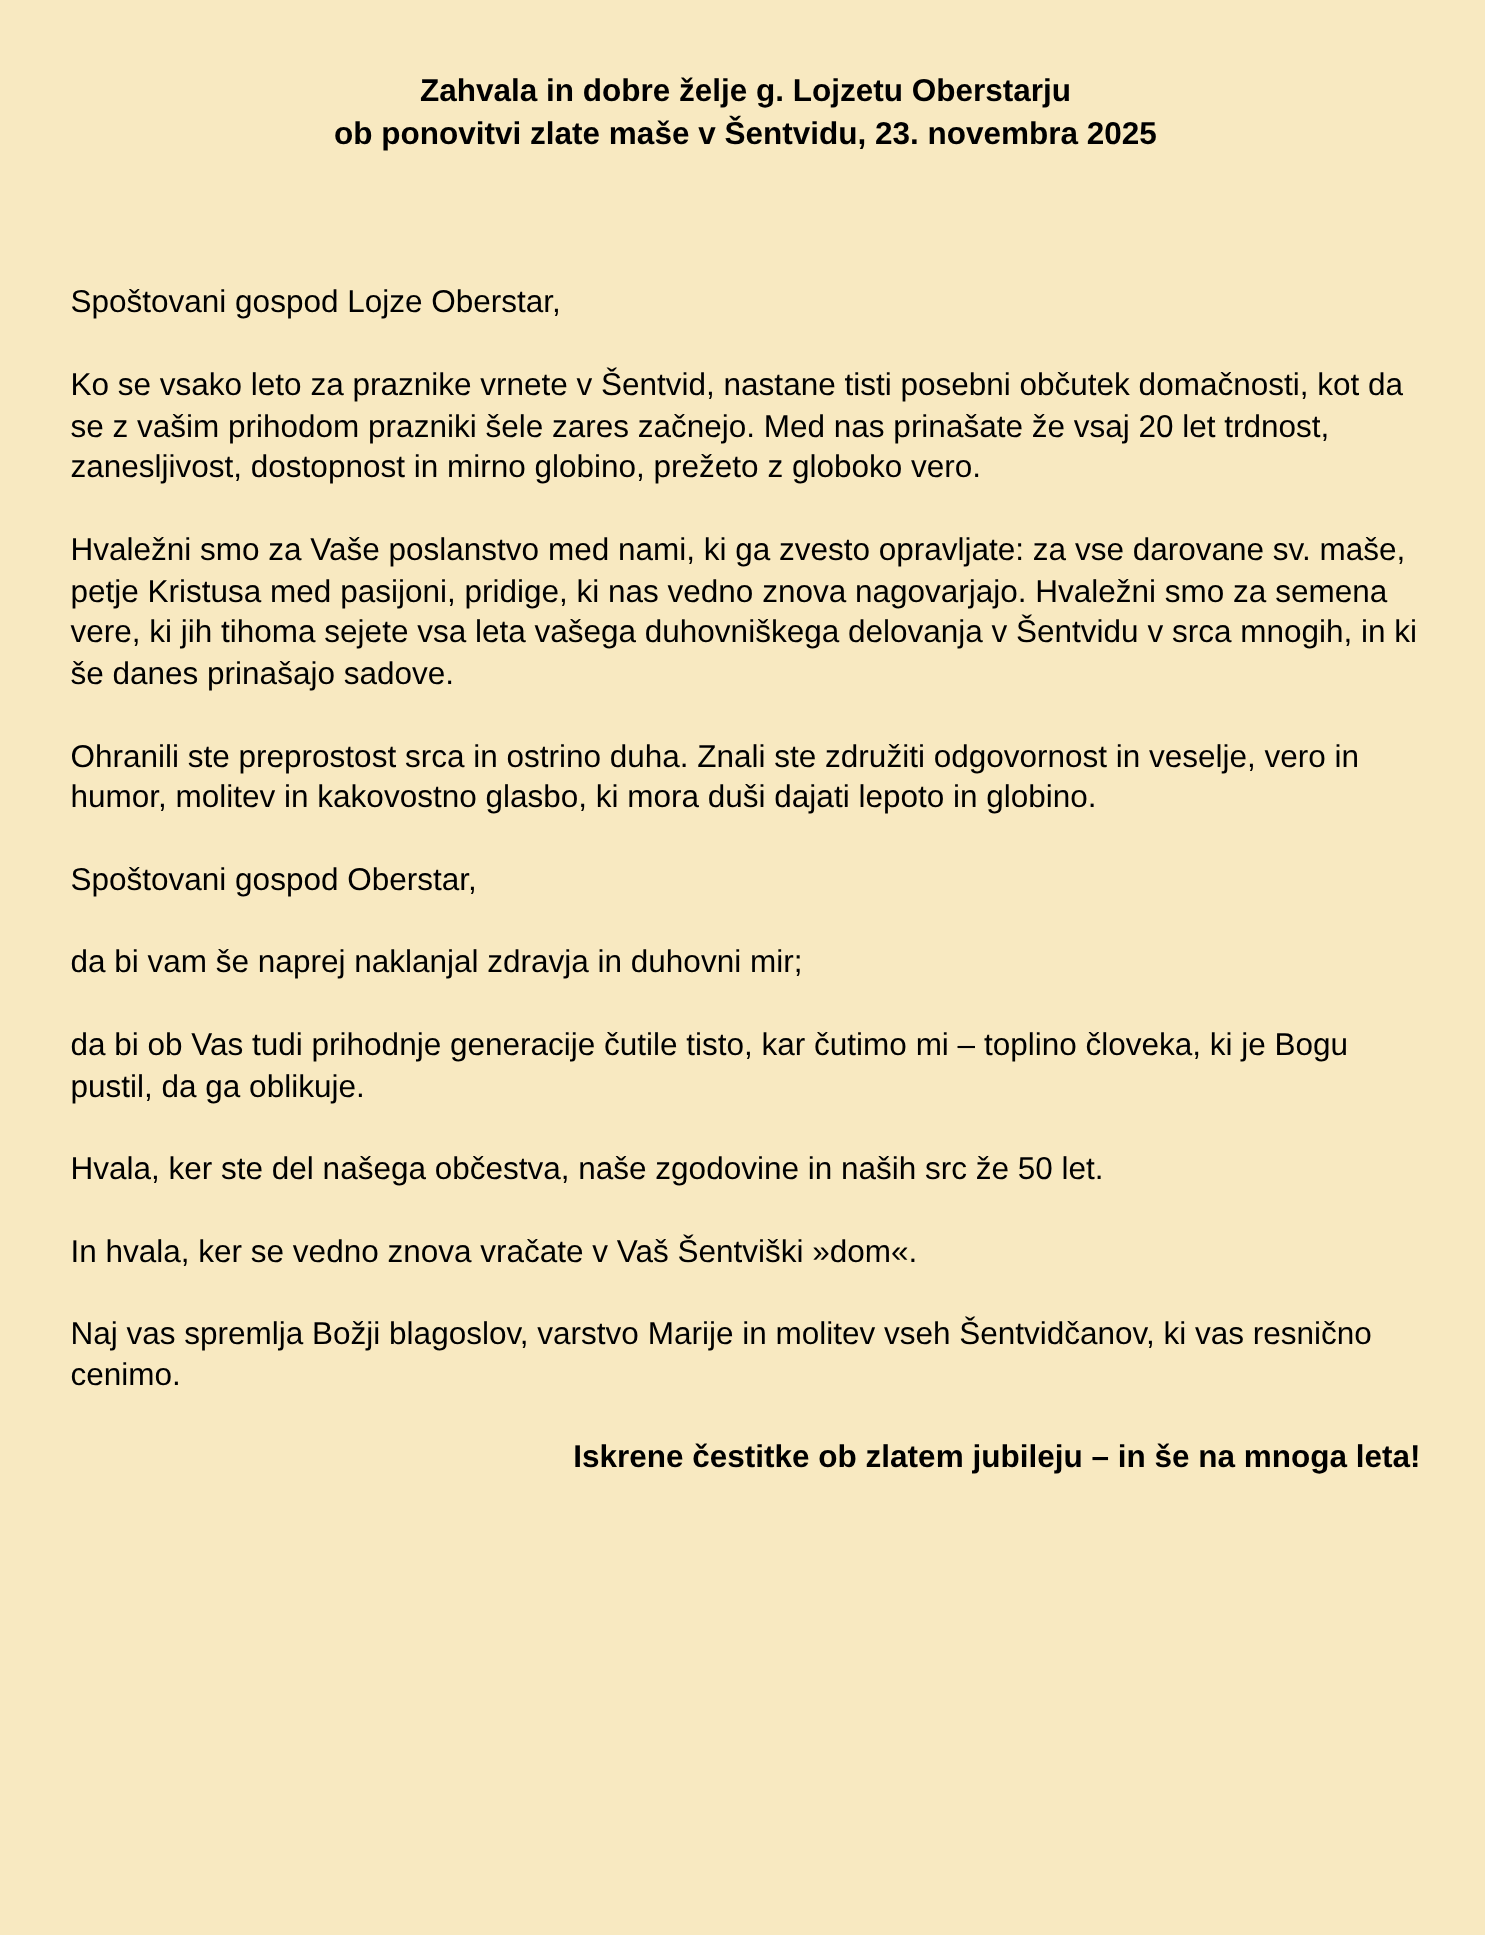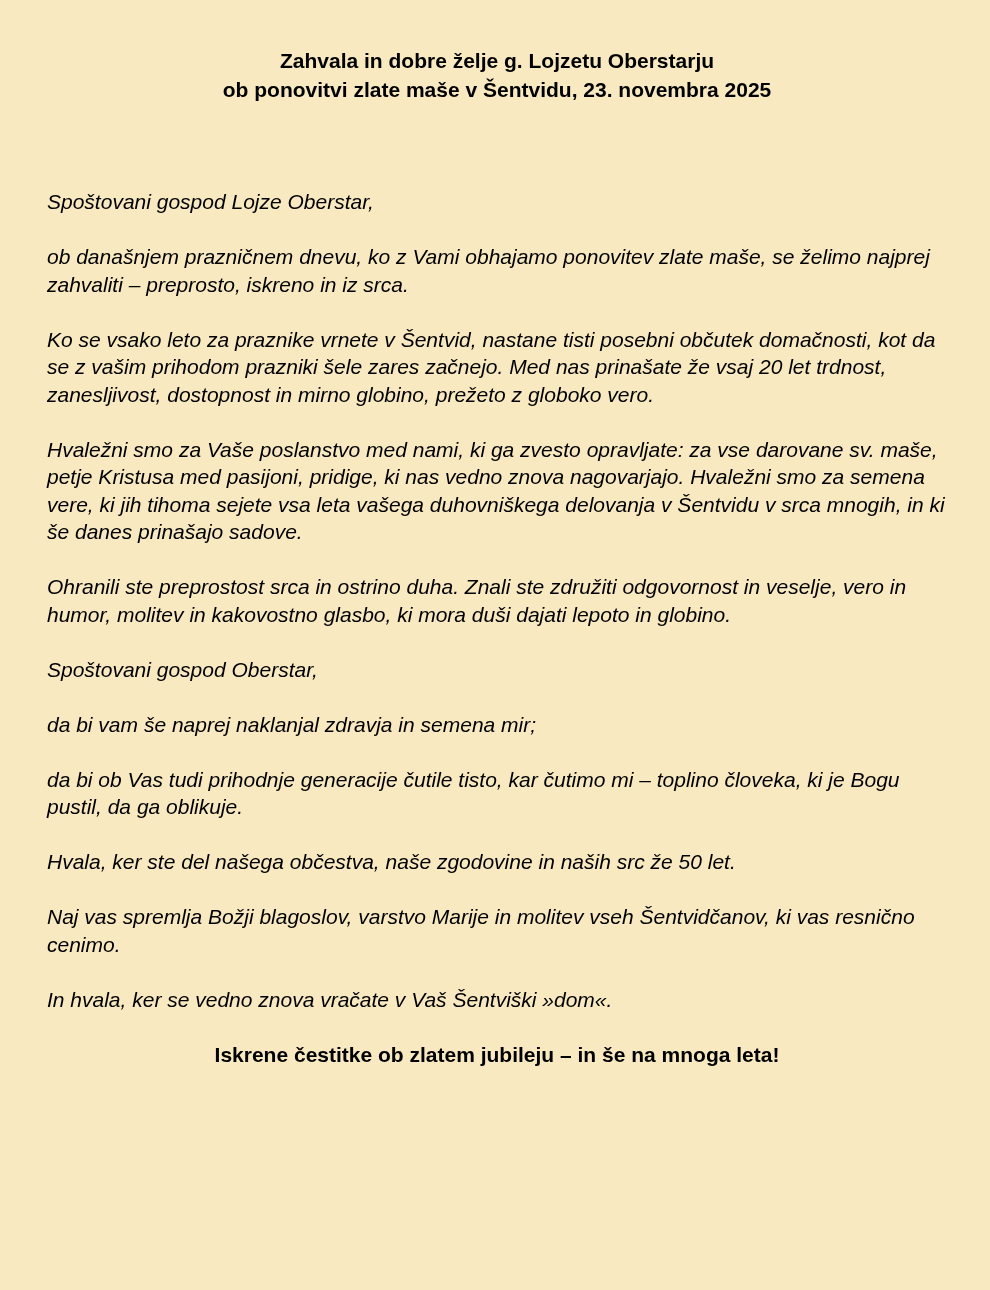--- a/index.html
+++ b/index.html
@@ -27,49 +27,47 @@
     font-size: 21px;
     line-height: 29px;
   }
   .letter-body {
     margin-top: 84px;
     font-size: 21px;
     line-height: 27.5px;
   }
   .letter-body p {
     margin: 0 0 27.5px 0;
-    font-style: italic;
   }
   .closing-line {
-    text-align: center;
+    text-align: right;
     font-weight: 700;
     font-size: 21px;
     line-height: 27.5px;
     margin-top: 5px;
   }
 </style>
 </head>
 <body>
 
 <div class="page">
 
   <div class="title-block">
     <div>Zahvala in dobre želje g. Lojzetu Oberstarju</div>
     <div>ob ponovitvi zlate maše v Šentvidu, 23. novembra 2025</div>
   </div>
 
   <div class="letter-body">
     <p>Spoštovani gospod Lojze Oberstar,</p>
-    <p>ob današnjem prazničnem dnevu, ko z Vami obhajamo ponovitev zlate maše, se želimo najprej zahvaliti – preprosto, iskreno in iz srca.</p>
     <p>Ko se vsako leto za praznike vrnete v Šentvid, nastane tisti posebni občutek domačnosti, kot da se z vašim prihodom prazniki šele zares začnejo. Med nas prinašate že vsaj 20 let trdnost, zanesljivost, dostopnost in mirno globino, prežeto z globoko vero.</p>
     <p>Hvaležni smo za Vaše poslanstvo med nami, ki ga zvesto opravljate: za vse darovane sv. maše, petje Kristusa med pasijoni, pridige, ki nas vedno znova nagovarjajo. Hvaležni smo za semena vere, ki jih tihoma sejete vsa leta vašega duhovniškega delovanja v Šentvidu v srca mnogih, in ki še danes prinašajo sadove.</p>
     <p>Ohranili ste preprostost srca in ostrino duha. Znali ste združiti odgovornost in veselje, vero in humor, molitev in kakovostno glasbo, ki mora duši dajati lepoto in globino.</p>
     <p>Spoštovani gospod Oberstar,</p>
-    <p>da bi vam še naprej naklanjal zdravja in semena mir;</p>
+    <p>da bi vam še naprej naklanjal zdravja in duhovni mir;</p>
     <p>da bi ob Vas tudi prihodnje generacije čutile tisto, kar čutimo mi – toplino človeka, ki je Bogu pustil, da ga oblikuje.</p>
     <p>Hvala, ker ste del našega občestva, naše zgodovine in naših src že 50 let.</p>
+    <p>In hvala, ker se vedno znova vračate v Vaš Šentviški »dom«.</p>
     <p>Naj vas spremlja Božji blagoslov, varstvo Marije in molitev vseh Šentvidčanov, ki vas resnično cenimo.</p>
-    <p>In hvala, ker se vedno znova vračate v Vaš Šentviški »dom«.</p>
   </div>
 
   <div class="closing-line">Iskrene čestitke ob zlatem jubileju – in še na mnoga leta!</div>
 
 </div>
 
 </body></html>

